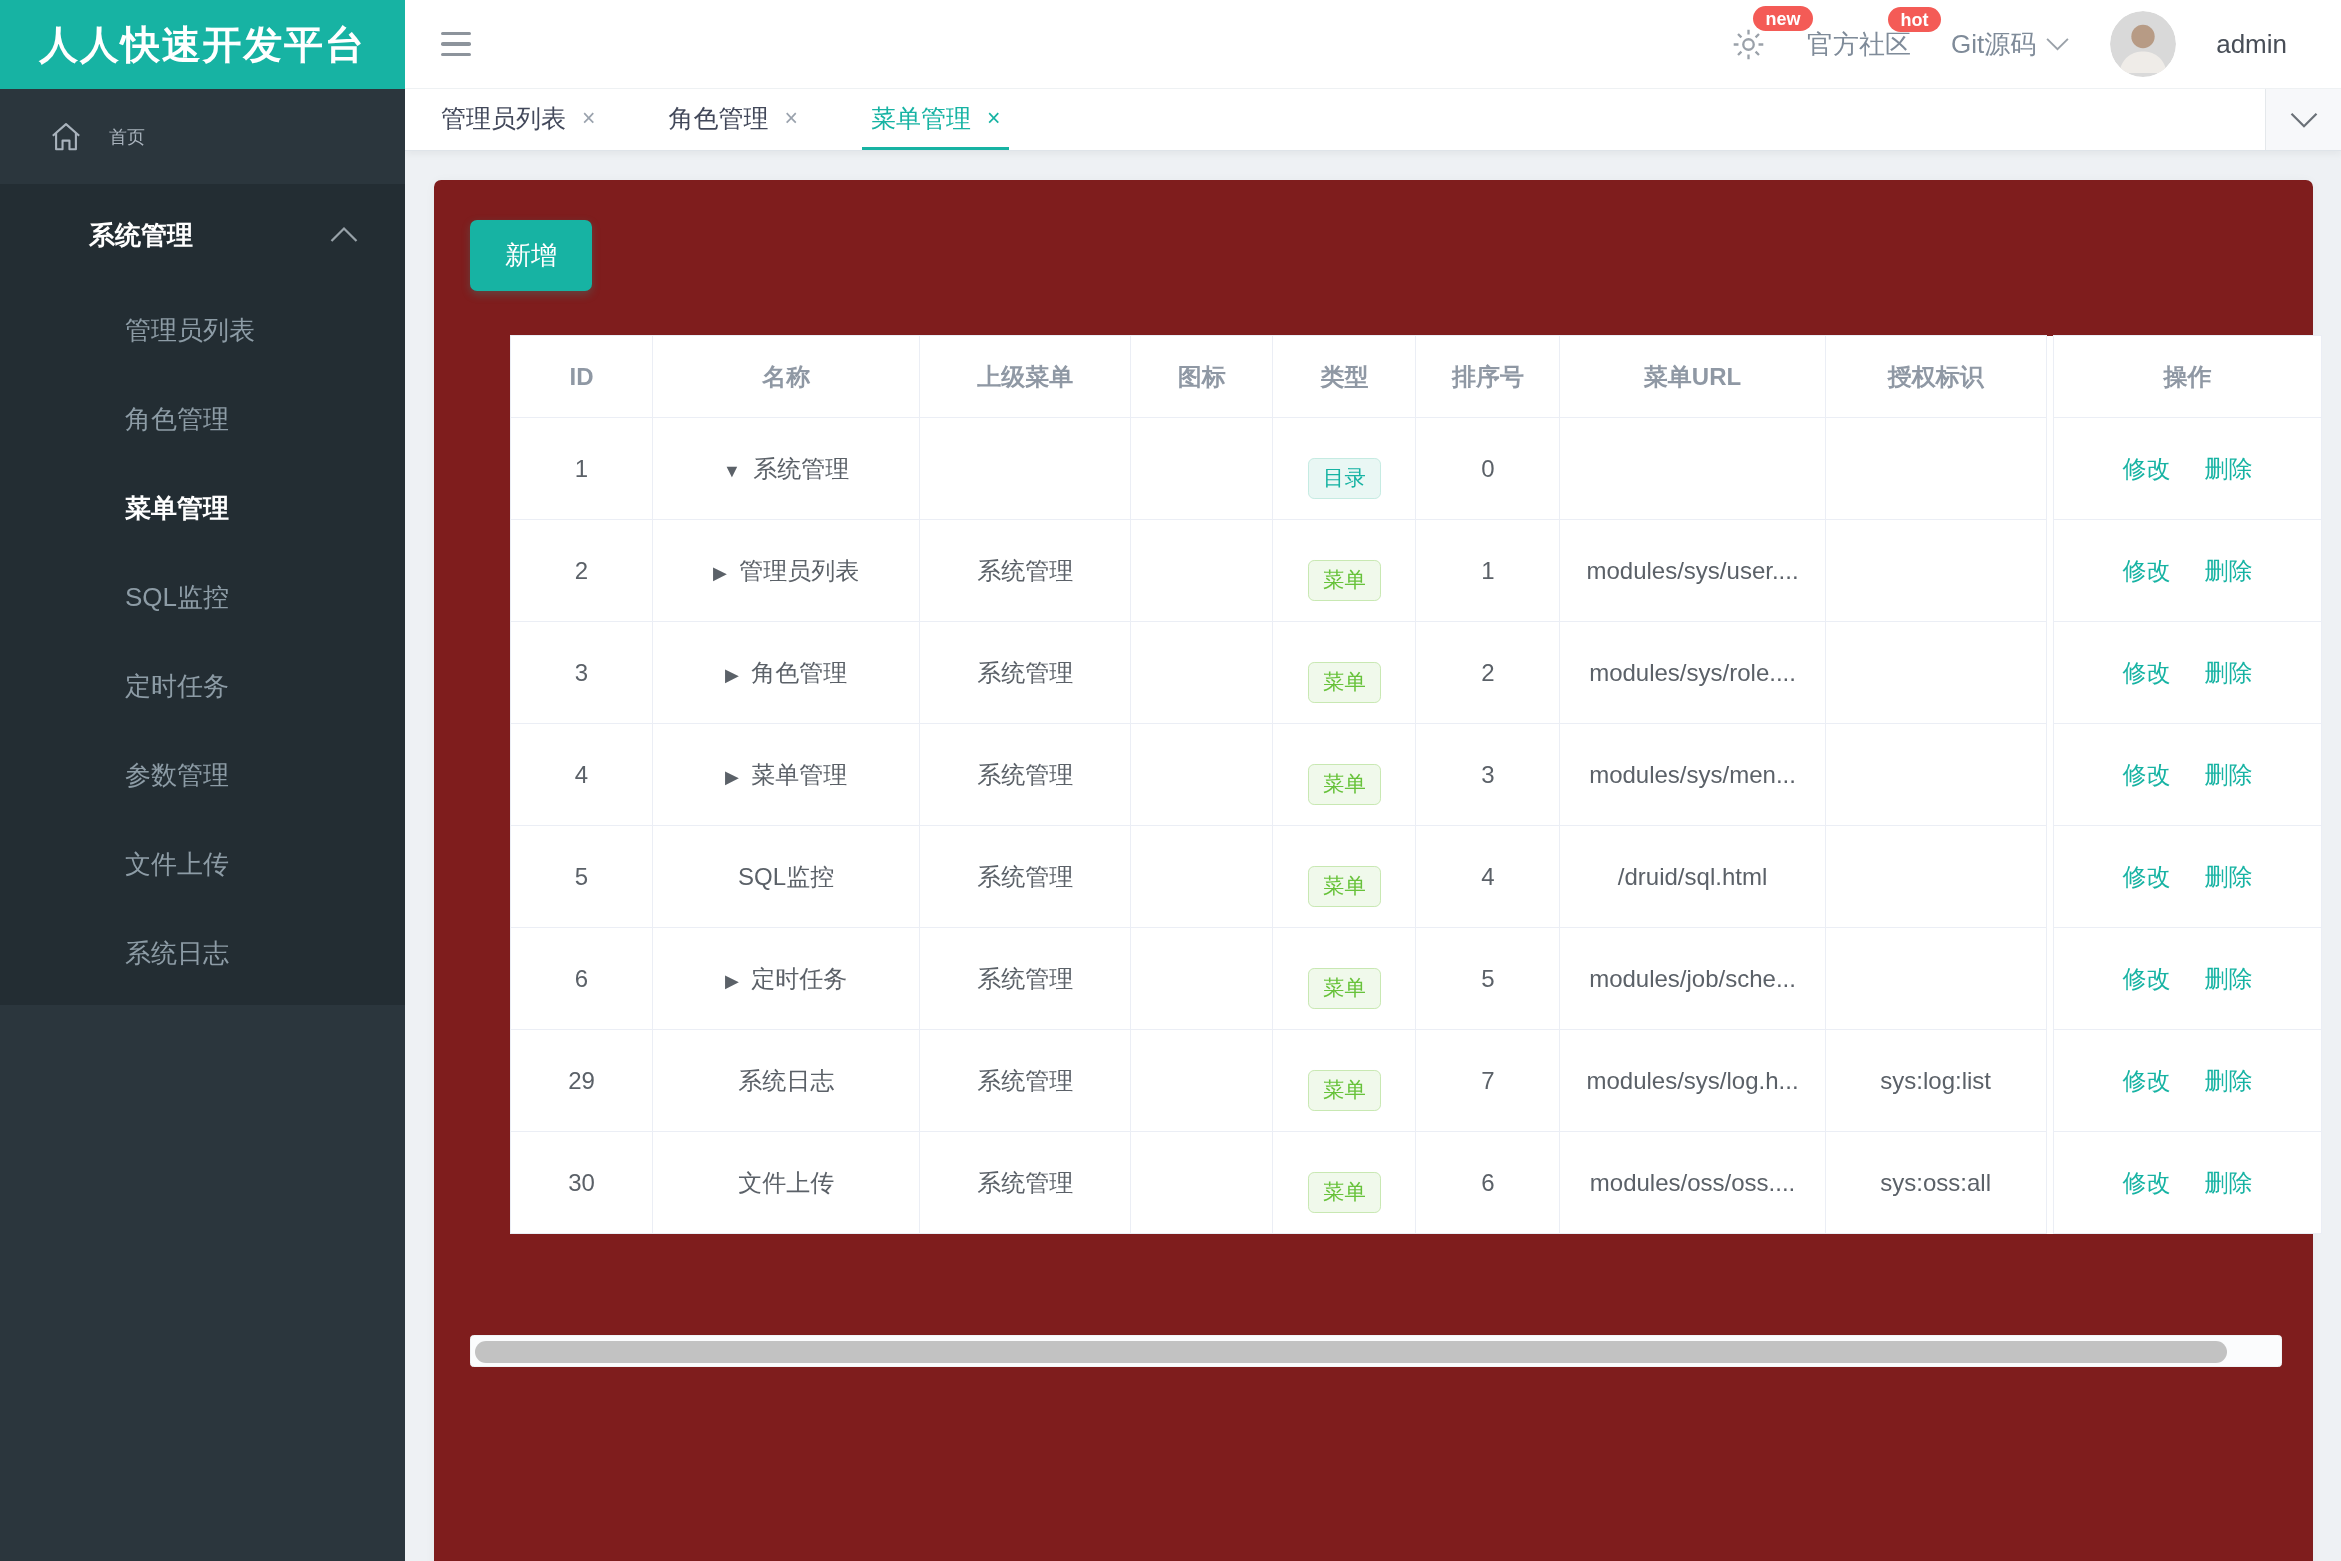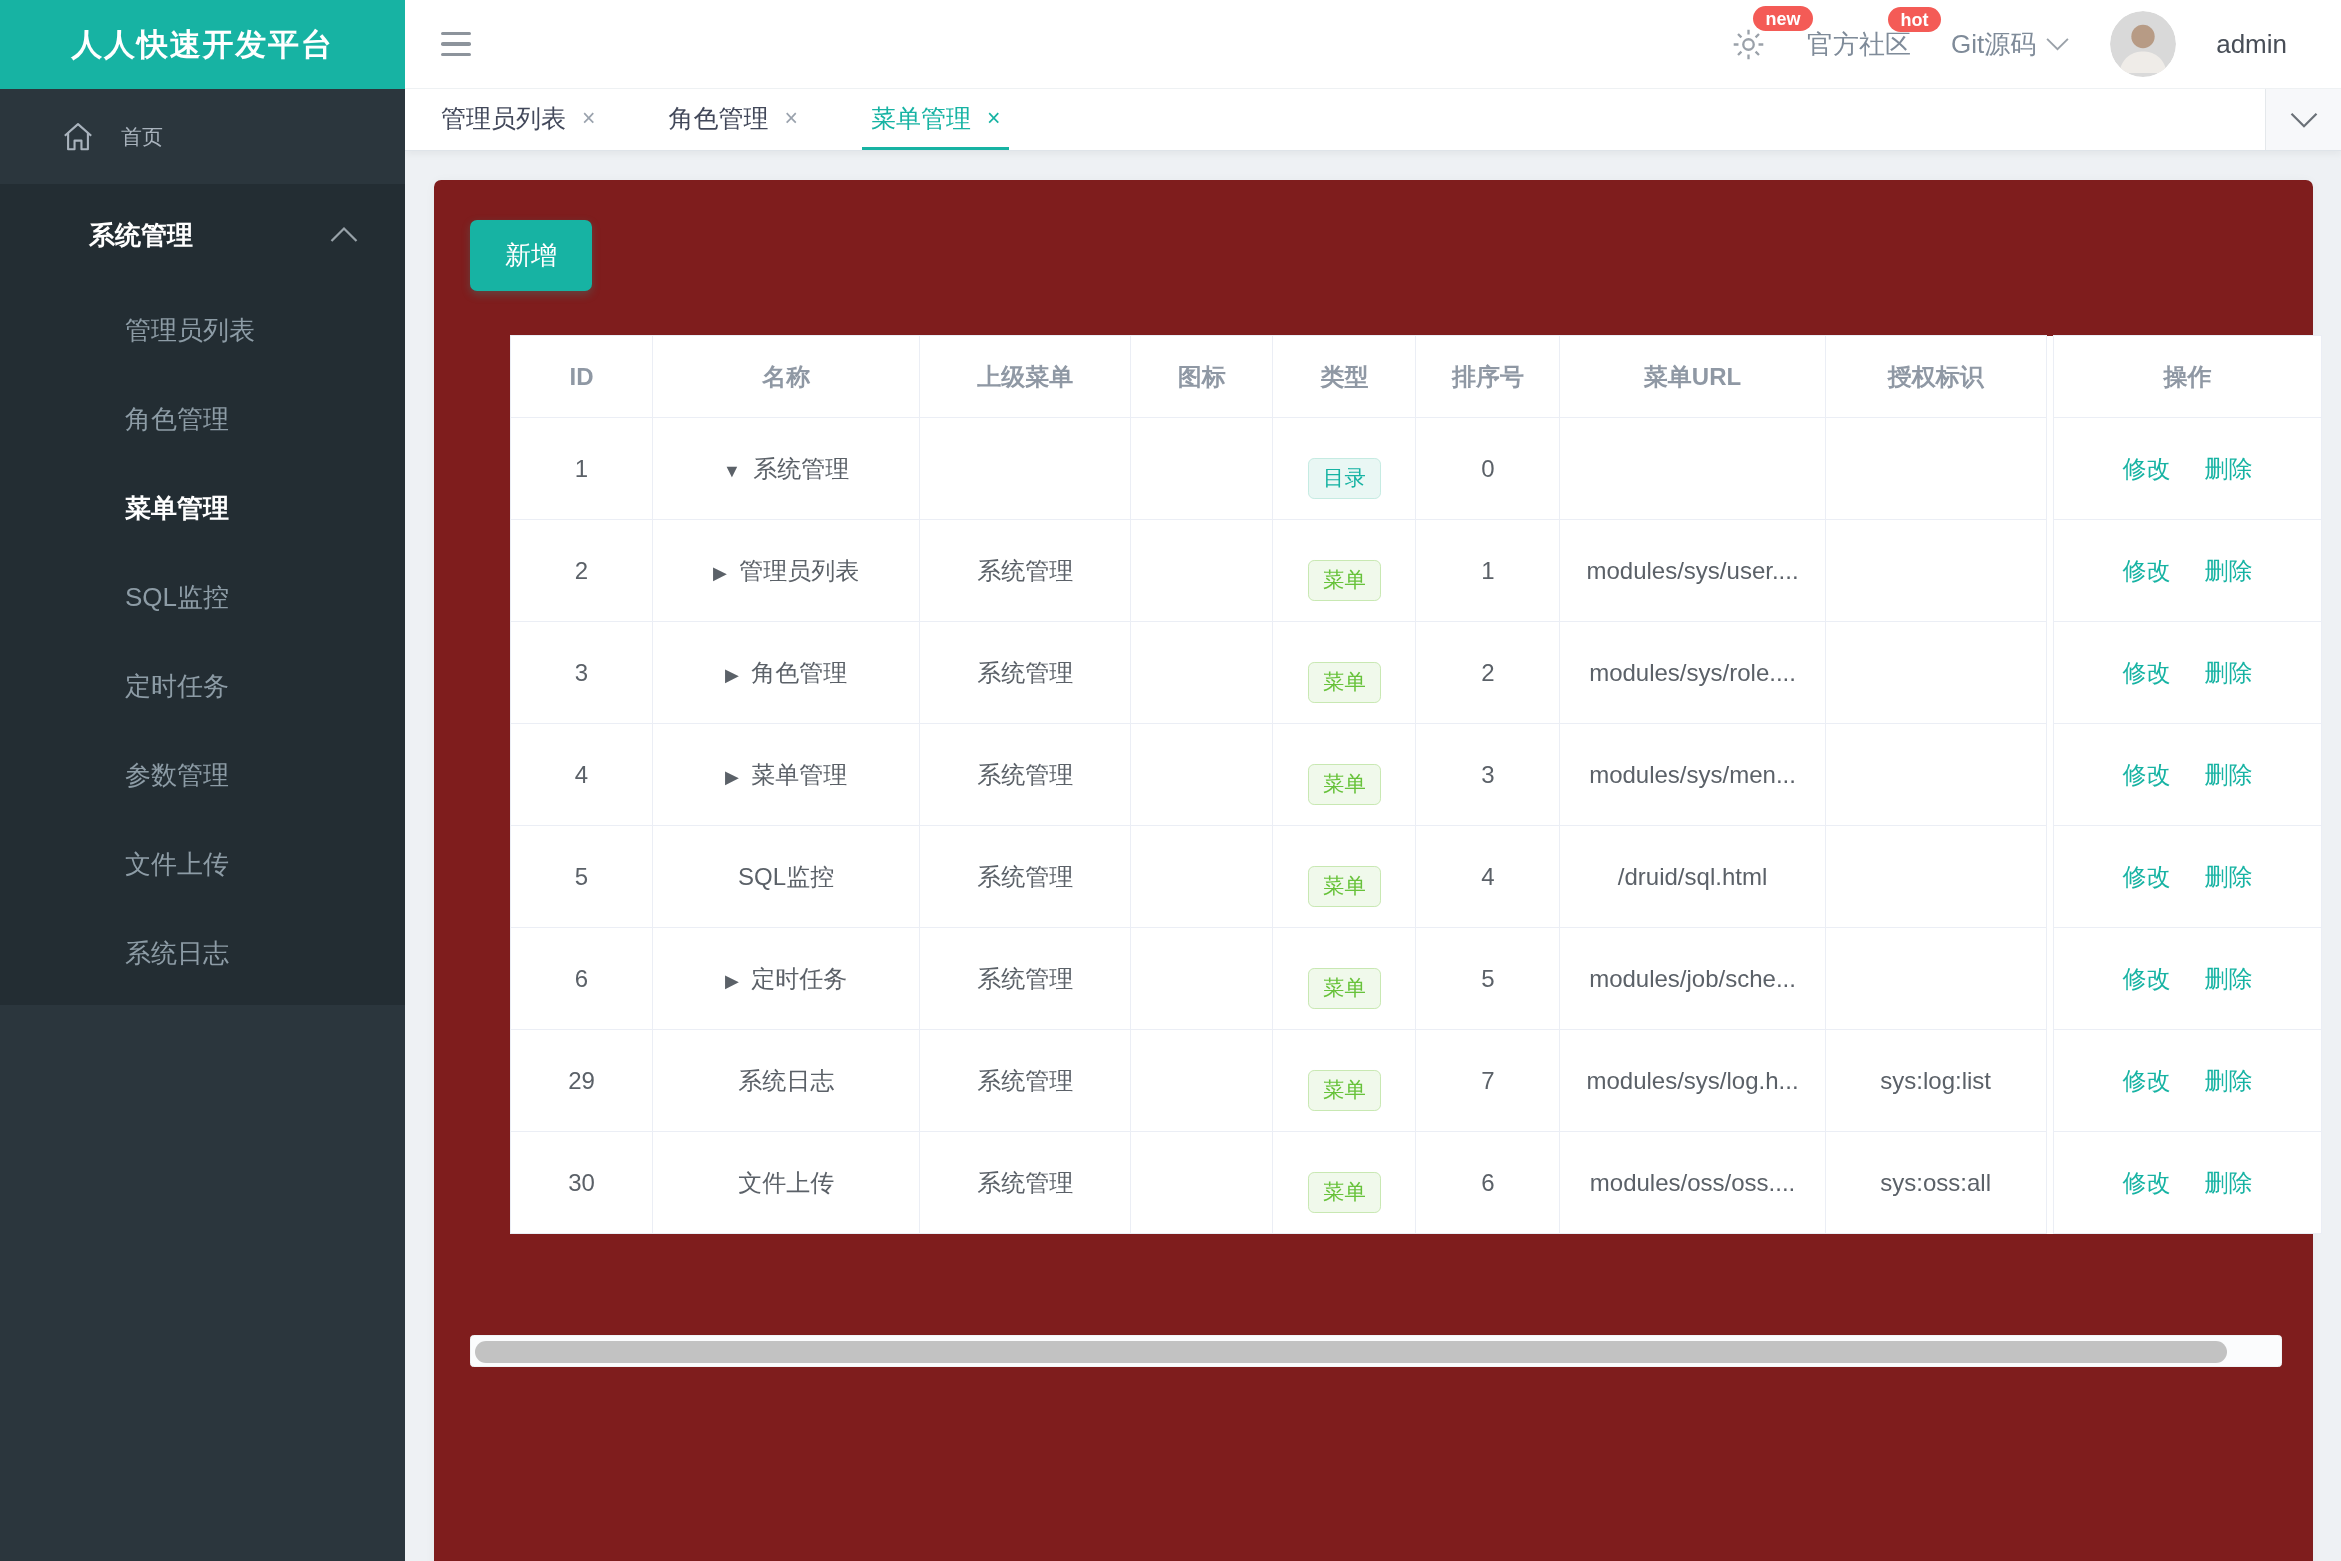--- a/index.html
+++ b/index.html
@@ -5,25 +5,25 @@
   * { margin:0; padding:0; box-sizing:border-box; }
   html,body { width:2342px; height:1562px; overflow:hidden;
     font-family:"Liberation Sans","DejaVu Sans",sans-serif; }
   body { background:var(--content-bg); position:relative; }
   a { text-decoration:none; }
   svg { display:block; }
 
   
   .sidebar { position:absolute; left:0; top:0; width:405px; height:1562px;
     background:var(--sidebar-bg); z-index:3; }
-  .logo { height:89px; background:var(--accent); color:#fff; font-size:31px;
+  .logo { height:89px; background:var(--accent); color:#fff; font-size:39px;
     font-weight:bold; display:flex; align-items:center; justify-content:center;
     letter-spacing:1.8px; }
-  .nav-home { height:95px; display:flex; align-items:center; padding-left:60px;
-    color:#a9b3bd; font-size:21px; cursor:pointer; }
+  .nav-home { height:95px; display:flex; align-items:center; padding-left:48px;
+    color:#a9b3bd; font-size:18px; cursor:pointer; }
   .nav-home .txt { margin-left:25px; }
   .nav-group { background:var(--sidebar-submenu-bg); padding-bottom:7.1px; }
   .group-header { height:102px; display:flex; align-items:center;
     padding:0 46px 0 89px; color:#ffffff; font-size:26px; font-weight:bold;
     cursor:pointer; }
   .group-header .chev { margin-left:auto; color:#98a2a9; }
   .nav-item { height:89px; line-height:89px; padding-left:125px;
     color:#8d9ca6; font-size:26px; cursor:pointer; white-space:nowrap; }
   .nav-item.active { color:#ffffff; font-weight:bold; }
 

